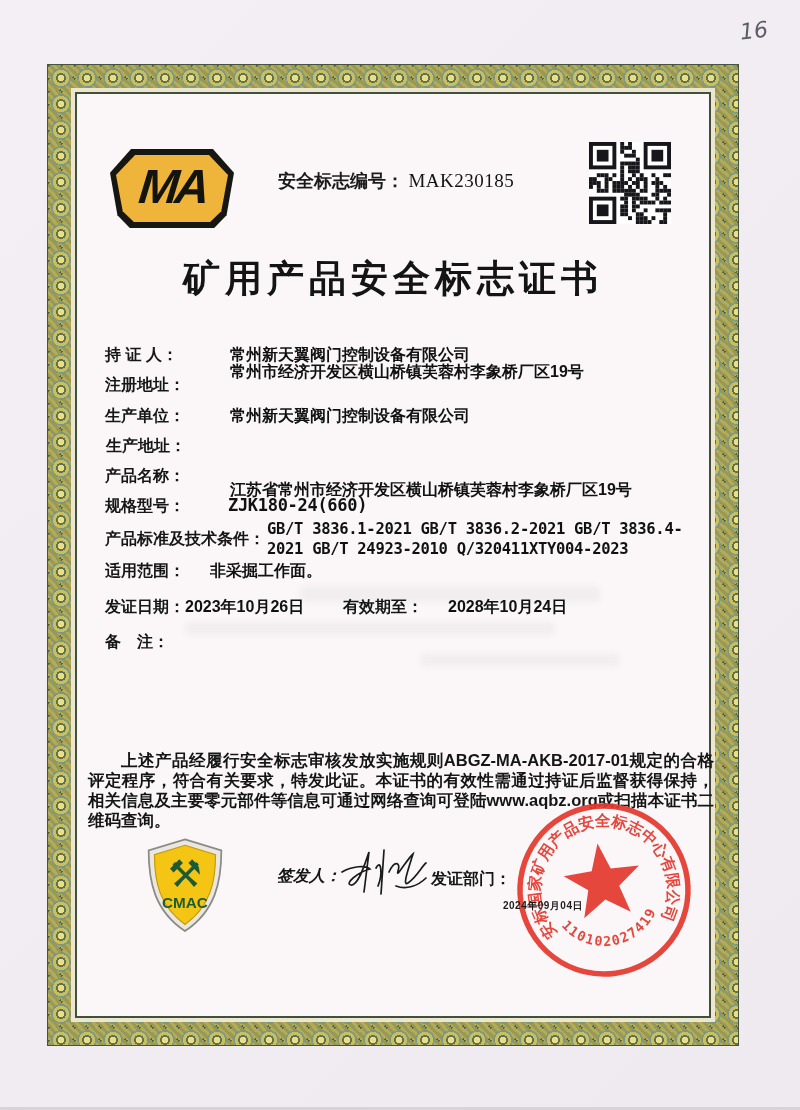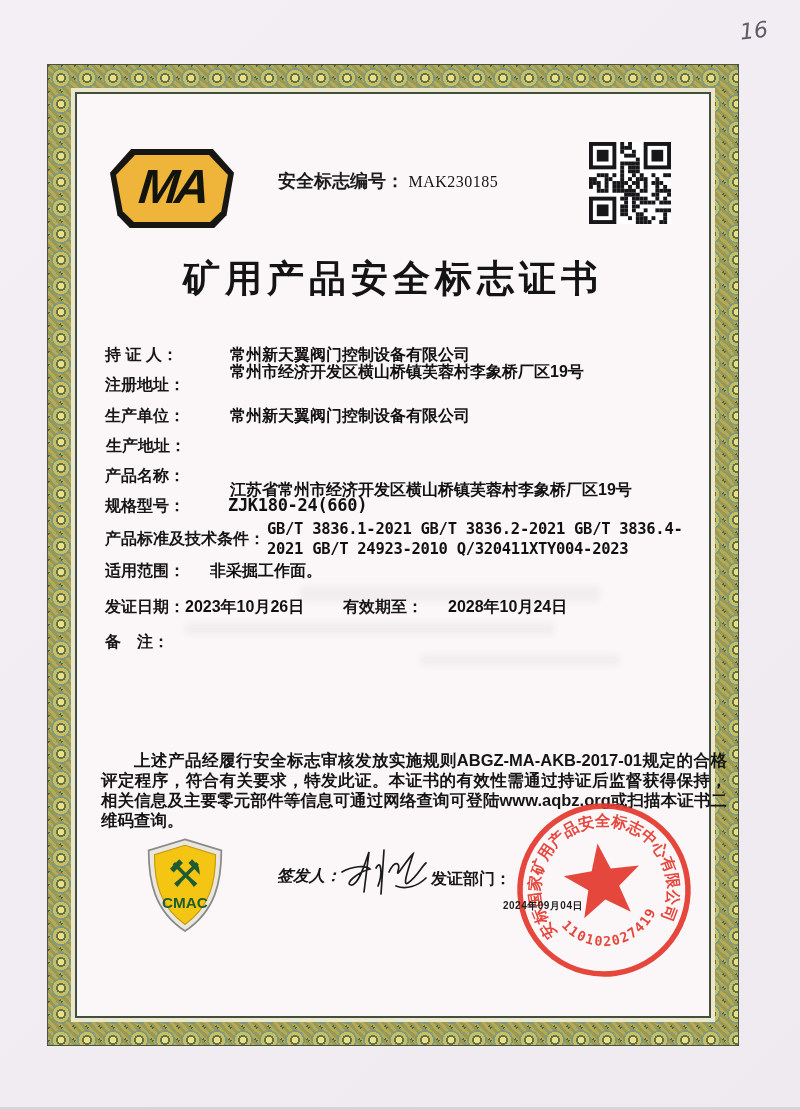--- a/index.html
+++ b/index.html
@@ -28,35 +28,35 @@
       clip-path:polygon(17% 0,83% 0,100% 30%,94% 84%,84% 100%,16% 100%,6% 84%,0 30%);
       background:#161613;display:flex;align-items:center;justify-content:center;}
   .ma-in{width:112px;height:67px;clip-path:polygon(17% 0,83% 0,100% 30%,94% 84%,84% 100%,16% 100%,6% 84%,0 30%);
       background:#efb43a;display:flex;align-items:center;justify-content:center;}
   .ma-txt{font-family:"Liberation Sans",sans-serif;font-weight:900;font-style:italic;
       font-size:48px;letter-spacing:-4px;color:#14140f;transform:skewX(-6deg) translateY(-2px);}
 
   
   .certno{position:absolute;left:278px;top:169px;white-space:nowrap;}
   .certno .lab{font-size:18px;font-weight:700;color:#1b1b1b;}
-  .certno .val{font-family:"Liberation Serif",serif;font-size:16px;color:#141414;letter-spacing:.5px;}
+  .certno .val{font-family:"Liberation Serif",serif;font-size:19px;color:#141414;letter-spacing:.5px;}
 
   .qr{position:absolute;left:589px;top:142px;width:82px;height:82px;background:#fff;}
 
   .title{position:absolute;left:48px;width:690px;top:254px;text-align:center;
       font-size:37px;font-weight:900;letter-spacing:5px;color:#141414;}
 
   .row{position:absolute;white-space:nowrap;}
   .flab{font-size:16px;font-weight:700;color:#161616;text-align:center;}
   .fval{font-size:16px;font-weight:700;color:#111;}
   .mono{font-family:"DejaVu Sans Mono",monospace;letter-spacing:-.3px;}
   .std{line-height:20px;font-size:15.5px;}
 
   .notice{position:absolute;left:88px;top:733px;width:626px;font-size:16.5px;font-weight:700;
-      color:#151515;line-height:1.22;text-align:justify;text-indent:2em;margin-left:13px;}
+      color:#151515;line-height:1.22;text-align:justify;text-indent:2em;}
 
   .sig-label{position:absolute;font-size:16px;font-weight:700;color:#161616;}
   .sig{position:absolute;left:336px;top:842px;}
 
   .cmac{position:absolute;left:141px;top:838px;}
 
   .seal{position:absolute;left:514px;top:800px;width:180px;height:180px;transform:rotate(-8deg);opacity:.92;}
   .seal-date{position:absolute;left:503px;top:899px;font-size:10px;font-weight:700;color:#1d1d1d;
       letter-spacing:.5px;z-index:5;}
 

